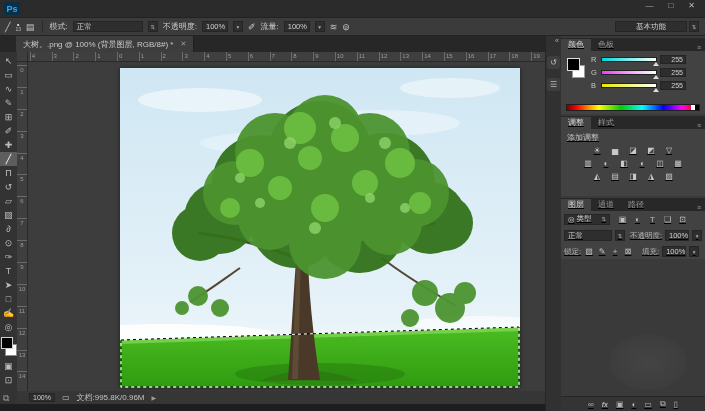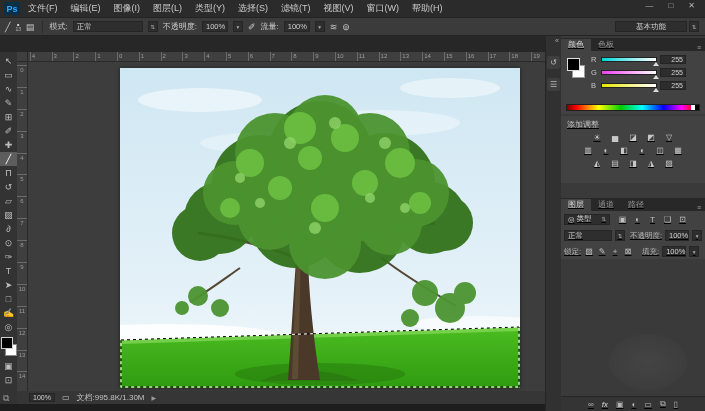--- a/index.html
+++ b/index.html
@@ -3,21 +3,21 @@
 <meta charset="utf-8">
 <style>
   html,body{margin:0;padding:0;}
   #app{position:relative;width:705px;height:411px;overflow:hidden;
        background:var(--bg-app,#262626);font-family:"Liberation Sans",sans-serif;
        -webkit-font-smoothing:antialiased;user-select:none;}
   
   .menubar{position:absolute;left:0;top:0;width:705px;height:17px;background:var(--bg-menubar,#2b2b2b);
            display:flex;align-items:center;padding-left:4px;box-sizing:border-box;}
   .ps-logo{width:16px;height:13px;background:#0a3048;color:var(--accent-blue,#31a8ff);font-size:9px;font-weight:bold;
-           display:flex;align-items:center;justify-content:center;border-radius:2px;margin-right:8px;flex:0 0 auto;}
+           display:flex;align-items:center;justify-content:center;border-radius:2px;margin-right:24px;flex:0 0 auto;}
   #menu-items{display:flex;gap:13px;font-size:9px;color:var(--text-main,#c9c9c9);white-space:nowrap;}
   .menu-item{cursor:default;}
   .win-controls{position:absolute;right:10px;top:1px;display:flex;gap:15px;font-size:8px;color:#b5b5b5;}
   
   .optionsbar{position:absolute;left:0;top:17px;width:705px;height:19px;background:var(--bg-options,#3b3b3b);
               border-top:1px solid #232323;border-bottom:1px solid #232323;display:flex;align-items:center;
               gap:5px;padding-left:5px;box-sizing:border-box;font-size:8px;color:var(--text-main,#c9c9c9);}
   .opt-icon{font-size:9px;color:#c4c4c4;}
   .brush-preset{display:flex;flex-direction:column;align-items:center;line-height:5px;font-size:8px;color:#ddd;}
   .brush-size{font-size:5px;color:#bbb;}
@@ -112,32 +112,20 @@
                 justify-content:center;align-items:center;font-size:8px;color:#b5b5b5;}
   .lb-fx{font-style:italic;font-weight:bold;font-size:7px;}
 </style>
 </head>
 <body>
 
 <div id="app">
 
   <div class="menubar">
     <div class="ps-logo">Ps</div>
-    <div id="menu-items">
-        <span class="menu-item">文件(F)</span>
-        <span class="menu-item">编辑(E)</span>
-        <span class="menu-item">图像(I)</span>
-        <span class="menu-item">图层(L)</span>
-        <span class="menu-item">类型(Y)</span>
-        <span class="menu-item">选择(S)</span>
-        <span class="menu-item">滤镜(T)</span>
-        <span class="menu-item">视图(V)</span>
-        <span class="menu-item">窗口(W)</span>
-        <span class="menu-item">帮助(H)</span>
-      </div>
     <div class="win-controls">
       <span>—</span>
       <span>□</span>
       <span>✕</span>
     </div>
   </div>
 
   <div class="optionsbar">
     <span class="opt-icon">╱</span>
     <span class="brush-preset">
@@ -158,20 +146,24 @@
     <span class="dd">▾</span>
     <span class="opt-icon">≋</span>
     <span class="opt-icon">⊚</span>
     <span class="workspace-box">
       <span class="field" style="width:72px;justify-content:center">基本功能</span>
       <span class="dd">⇅</span>
     </span>
   </div>
 
   <div class="tabbar"></div>
+  <div class="doctab">
+    <span>大树。.png @ 100% (背景图层, RGB/8#) *</span>
+    <span class="doctab-close">✕</span>
+  </div>
 
   <div class="workarea"></div>
   <div class="ruler-corner"></div>
   <div class="hruler" id="hruler">
       <div class="hcell" style="margin-left: 1.8px;">4</div>
       <div class="hcell">3</div>
       <div class="hcell">2</div>
       <div class="hcell">1</div>
       <div class="hcell">0</div>
       <div class="hcell">1</div>
@@ -334,21 +326,21 @@
         <span class="bg-swatch"></span>
       </div>
       <div class="tool">▣</div>
       <div class="tool">⊡</div>
     </div>
   <span class="app-corner-icon">⧉</span>
 
   <div class="statusbar">
     <span class="field status-zoom">100%</span>
     <span class="opt-icon" style="font-size:8px">▭</span>
-    <span>文档:995.8K/1.30M</span>
+    <span>文档:995.8K/0.96M</span>
     <span class="status-arrow">▶</span>
   </div>
   <div class="bottombar"></div>
 
   <div class="dockstrip">
     <span class="collapse-btn">«</span>
     <span id="dock-icons" style="display:flex;flex-direction:column;align-items:center">
         <span class="dock-icon">↺</span>
         <span class="dock-icon">☰</span>
       </span>
@@ -389,20 +381,25 @@
             </div>
           </div>
         <div class="spectrum">
           <span class="spec-w"></span>
           <span class="spec-k"></span>
         </div>
       </div>
     </div>
 
     <div class="panel" style="top:80px;height:80px">
+      <div class="ptabs">
+        <span class="ptab active">调整</span>
+        <span class="ptab">样式</span>
+        <span class="pmenu">≡</span>
+      </div>
       <div class="pbody" style="height:67px">
         <div class="adj-title">添加调整</div>
         <div id="adj-rows">
             <div class="adj-row">
               <span class="adj-icon">☀</span>
               <span class="adj-icon">▅</span>
               <span class="adj-icon">◪</span>
               <span class="adj-icon">◩</span>
               <span class="adj-icon">▽</span>
             </div>

